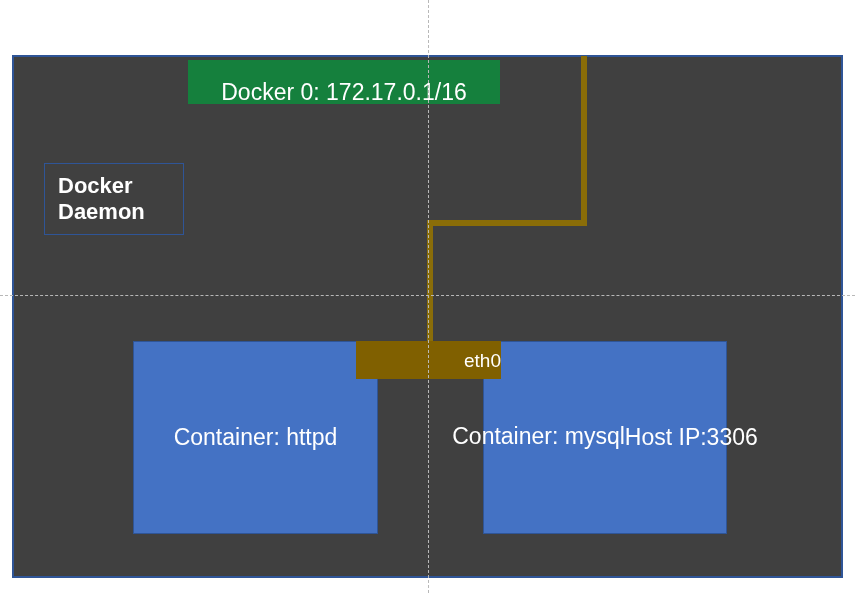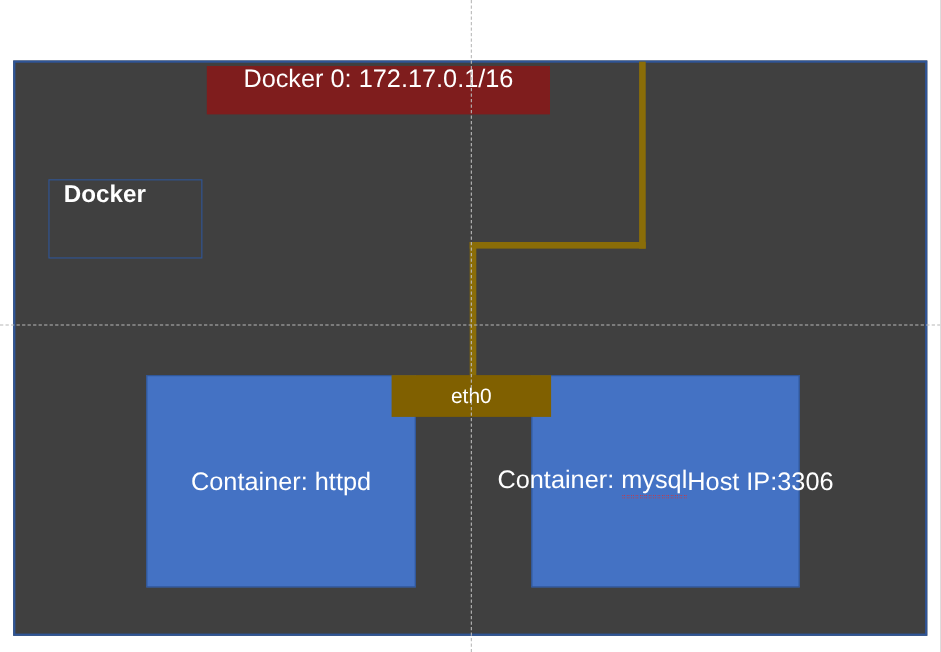--- a/index.html
+++ b/index.html
@@ -72,23 +72,23 @@
     white-space: nowrap;
   }
 
   
   .bridge-bar {
     position: absolute;
     left: 188px;
     top: 60px;
     width: 312px;
     height: 44px;
-    background: #7f1d1d;
-    display: flex;
-    align-items: flex-start;
+    background: #15803d;
+    display: flex;
+    align-items: flex-end;
     justify-content: center;
     z-index: 30;
   }
   .bridge-bar .label {
     color: #ffffff;
     font-size: 23px;
     line-height: 1;
     white-space: nowrap;
   }
 
@@ -96,21 +96,21 @@
   .daemon-box {
     position: absolute;
     left: 44px;
     top: 163px;
     width: 140px;
     height: 72px;
     border: 1px solid #2f5597;
     box-sizing: border-box;
     display: flex;
     flex-direction: column;
-    justify-content: flex-start;
+    justify-content: center;
     padding-left: 13px;
     z-index: 25;
   }
   .daemon-box .line {
     color: #ffffff;
     font-size: 22px;
     font-weight: bold;
     line-height: 1.17;
     white-space: nowrap;
   }
@@ -161,21 +161,21 @@
   
   .eth-chip {
     position: absolute;
     left: 356px;
     top: 341px;
     width: 145px;
     height: 38px;
     background: #806000;
     display: flex;
     align-items: center;
-    justify-content: center;
+    justify-content: flex-end;
     z-index: 35;
   }
   .eth-chip .label {
     color: #ffffff;
     font-size: 19px;
     line-height: 1;
     white-space: nowrap;
   }
 </style>
 </head>
@@ -189,20 +189,21 @@
   <div class="wire wire-h"></div>
   <div class="wire wire-v-down"></div>
 
 
   <div class="bridge-bar">
     <span class="label">Docker 0: 172.17.0.1/16</span>
   </div>
 
   <div class="daemon-box">
     <span class="line">Docker</span>
+    <span class="line">Daemon</span>
   </div>
 
   <div class="container-box container-httpd">
     <span class="line"><span>Container: </span><span>httpd</span></span>
   </div>
 
   <div class="container-box container-mysql">
     <span class="line"><span>Container: </span><span class="squiggle">mysql</span></span>
     <span class="line">Host IP:3306</span>
   </div>

